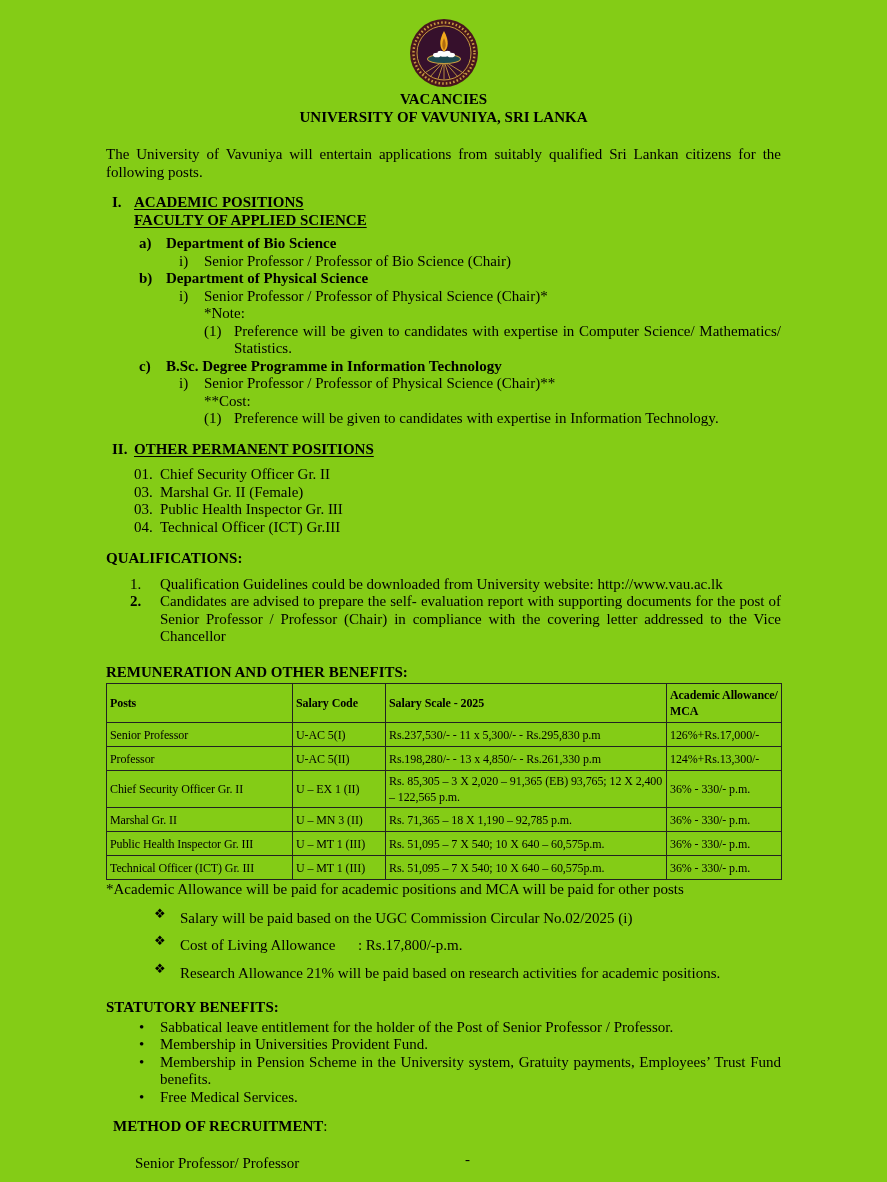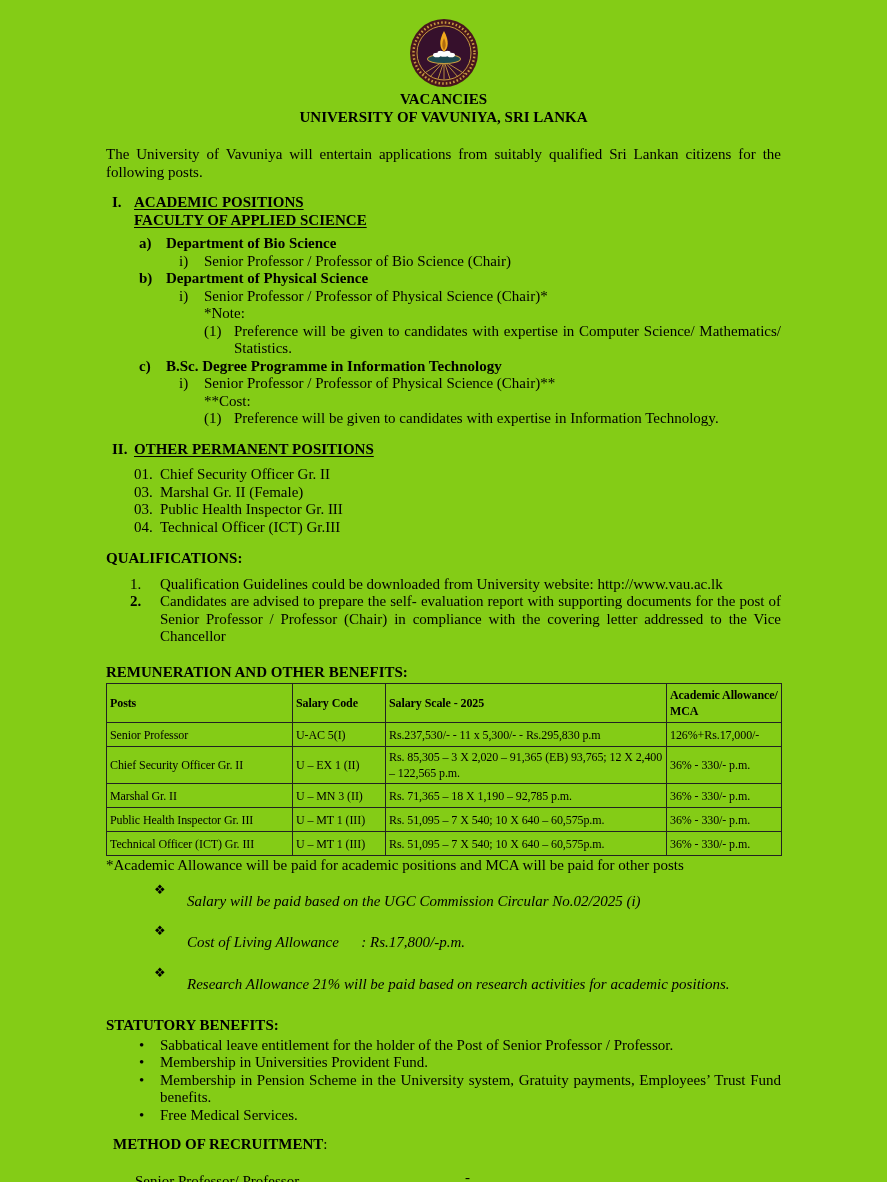--- a/index.html
+++ b/index.html
@@ -57,21 +57,21 @@
   table.salary th, table.salary td { border:1px solid #222; padding:2px 3px; vertical-align:middle; text-align:left; overflow:hidden; }
   table.salary th { font-weight:bold; }
   col.c-post { width:186px; } col.c-code { width:93px; } col.c-scale { width:281px; } col.c-allow { width:115px; }
   tr.hrow th { height:34px; }
   tr.drow td { height:19px;margin-left:32px; }
   .footnote { margin-top:1px; }
 
   .diamond-list { margin-top:6px; }
   .diamond-item { display:flex; padding-left:48px; }
   .m-diamond { flex:0 0 21px; font-size:13px; }
-  .d-text { flex:1; margin:12px;font-style:italic; }
+  .d-text { flex:1; margin:5px; }
 
   
   .stat-head { margin-top:12px; font-weight:bold; }
   .bullet-list { margin-top:2px; }
   .bullet-item { display:flex; padding-left:33px; }
   .m-dot { flex:0 0 21px; }
   .b-text { flex:1; text-align:justify; margin:0; }
 
   
   .method-head { margin-top:12px; padding-left:7px; font-weight:bold; }
@@ -195,20 +195,26 @@
         <th>Salary Scale - 2025</th>
         <th>Academic Allowance/ MCA</th>
       </tr>
       <tr class="drow">
         <td>Senior Professor</td>
         <td>U-AC 5(I)</td>
         <td>Rs.237,530/- - 11 x 5,300/- - Rs.295,830 p.m</td>
         <td>126%+Rs.17,000/-</td>
       </tr>
       <tr class="drow">
+        <td>Professor</td>
+        <td>U-AC 5(II)</td>
+        <td>Rs.198,280/- - 13 x 4,850/- - Rs.261,330 p.m</td>
+        <td>124%+Rs.13,300/-</td>
+      </tr>
+      <tr class="drow">
         <td>Chief Security Officer Gr. II</td>
         <td>U – EX 1 (II)</td>
         <td>Rs. 85,305 – 3 X 2,020 – 91,365 (EB) 93,765; 12 X 2,400 – 122,565 p.m.</td>
         <td>36% - 330/- p.m.</td>
       </tr>
       <tr class="drow">
         <td>Marshal Gr. II</td>
         <td>U – MN 3 (II)</td>
         <td>Rs. 71,365 – 18 X 1,190 – 92,785 p.m.</td>
         <td>36% - 330/- p.m.</td>

